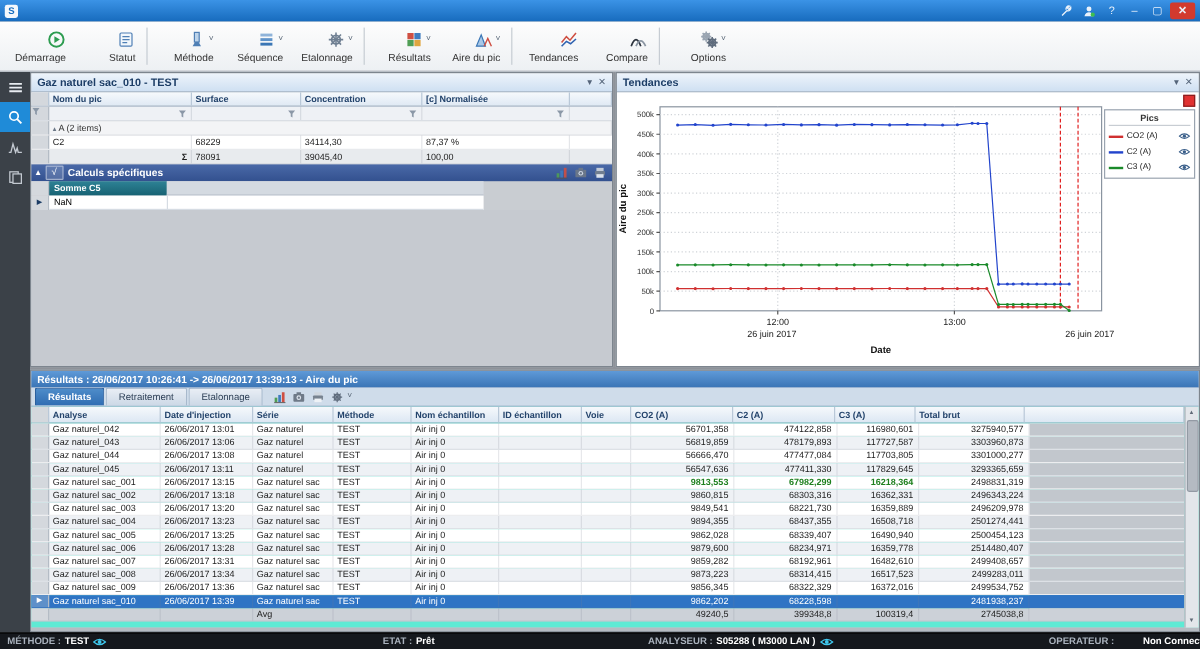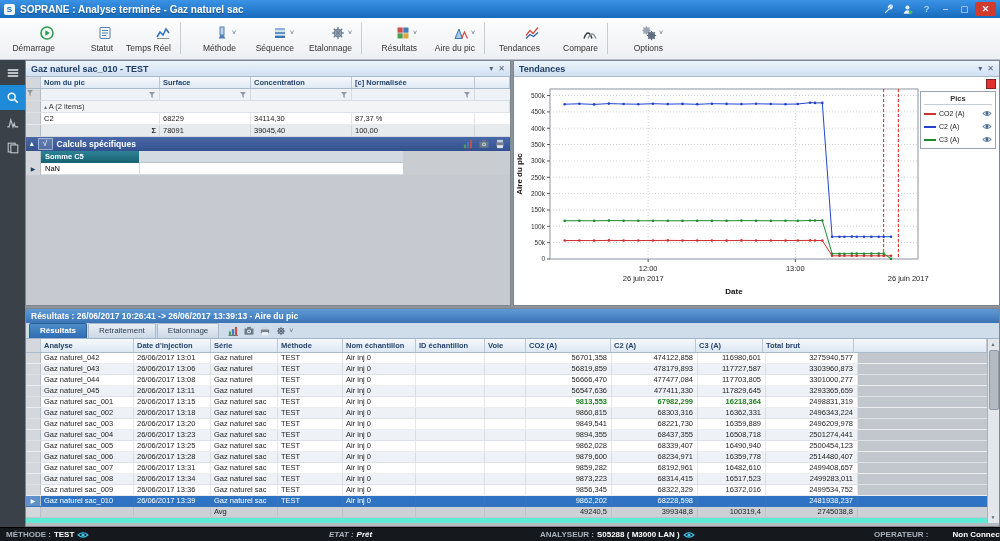--- a/index.html
+++ b/index.html
@@ -118,21 +118,20 @@
   .sb-value{color:#fff;font-weight:bold}
   .sb-eye{display:flex;align-items:center;cursor:pointer}
 </style>
 </head>
 <body>
 
 <div class="app">
 
   <div class="titlebar">
     <span class="tb-logo">S</span>
-    <span class="tb-title">SOPRANE : Analyse terminée - Gaz naturel sac</span>
     <span class="tb-icons">
       <span class="tbi">
           <svg width="11" height="11" viewBox="0 0 16 16">
             <path d="M3 13l6-6M9 7a3.4 3.4 0 0 0 4.5-4.1L11 5.5 9.5 4 12 1.5A3.4 3.4 0 0 0 8 6" fill="none" stroke="#eaf2fb" stroke-width="1.6"></path>
           </svg>
         </span>
       <span class="tbi">
           <svg width="11" height="11" viewBox="0 0 16 16">
             <circle cx="8" cy="5" r="3" fill="#eaf2fb"></circle>
             <path d="M2.5 14c.6-3.2 2.8-5 5.5-5s4.9 1.8 5.5 5z" fill="#eaf2fb"></path>
@@ -157,29 +156,20 @@
         <span class="rlabel">Démarrage</span>
       </div>
       <div class="rbtn">
         <span class="ricon">
           <svg width="16" height="16" viewBox="0 0 16 16" xmlns="http://www.w3.org/2000/svg">
             <rect x="3" y="2.5" width="10" height="11" rx="1" fill="#f2f7fc" stroke="#4f7fb5"></rect>
             <path d="M5 5.5h6M5 8h6M5 10.5h4" stroke="#4f7fb5"></path>
           </svg>
         </span>
         <span class="rlabel">Statut</span>
-      </div>
-      <div class="rbtn">
-        <span class="ricon">
-          <svg width="16" height="16" viewBox="0 0 16 16" xmlns="http://www.w3.org/2000/svg">
-            <path d="M2 12l3-5 3 3 3-6 3 4" fill="none" stroke="#2f6fc0" stroke-width="1.5"></path>
-            <path d="M2 13.5h12" stroke="#8a95a2"></path>
-          </svg>
-        </span>
-        <span class="rlabel">Temps Réel</span>
       </div>
       <div class="rsep"></div>
       <div class="rbtn">
         <span class="ricon">
           <svg width="16" height="16" viewBox="0 0 16 16" xmlns="http://www.w3.org/2000/svg">
             <rect x="6" y="2" width="4" height="8" fill="#bcd3ea" stroke="#4f7fb5"></rect>
             <path d="M4.5 13.5l2-3.5h3l2 3.5z" fill="#4f7fb5"></path>
           </svg>
           <span class="dd">˅</span>
         </span>
@@ -911,21 +901,21 @@
       <div class="sb-item" style="left: 6px;">
         <span class="sb-label">MÉTHODE :</span>
         <span class="sb-value">TEST</span>
         <span class="sb-eye">
           <svg width="12" height="8" viewBox="0 0 13 9" xmlns="http://www.w3.org/2000/svg">
             <path d="M1 4.5Q6.5 -0.5 12 4.5Q6.5 9.5 1 4.5Z" fill="none" stroke="#3fc8ee" stroke-width="1.2"></path>
             <circle cx="6.5" cy="4.5" r="1.8" fill="#3fc8ee"></circle>
           </svg>
         </span>
       </div>
-      <div class="sb-item" style="left: 329px; font-style: italic;">
+      <div class="sb-item" style="left: 319px;">
         <span class="sb-label">ETAT :</span>
         <span class="sb-value">Prêt</span>
       </div>
       <div class="sb-item" style="left: 540px;">
         <span class="sb-label">ANALYSEUR :</span>
         <span class="sb-value">S05288 ( M3000 LAN )</span>
         <span class="sb-eye">
           <svg width="12" height="8" viewBox="0 0 13 9" xmlns="http://www.w3.org/2000/svg">
             <path d="M1 4.5Q6.5 -0.5 12 4.5Q6.5 9.5 1 4.5Z" fill="none" stroke="#3fc8ee" stroke-width="1.2"></path>
             <circle cx="6.5" cy="4.5" r="1.8" fill="#3fc8ee"></circle>

